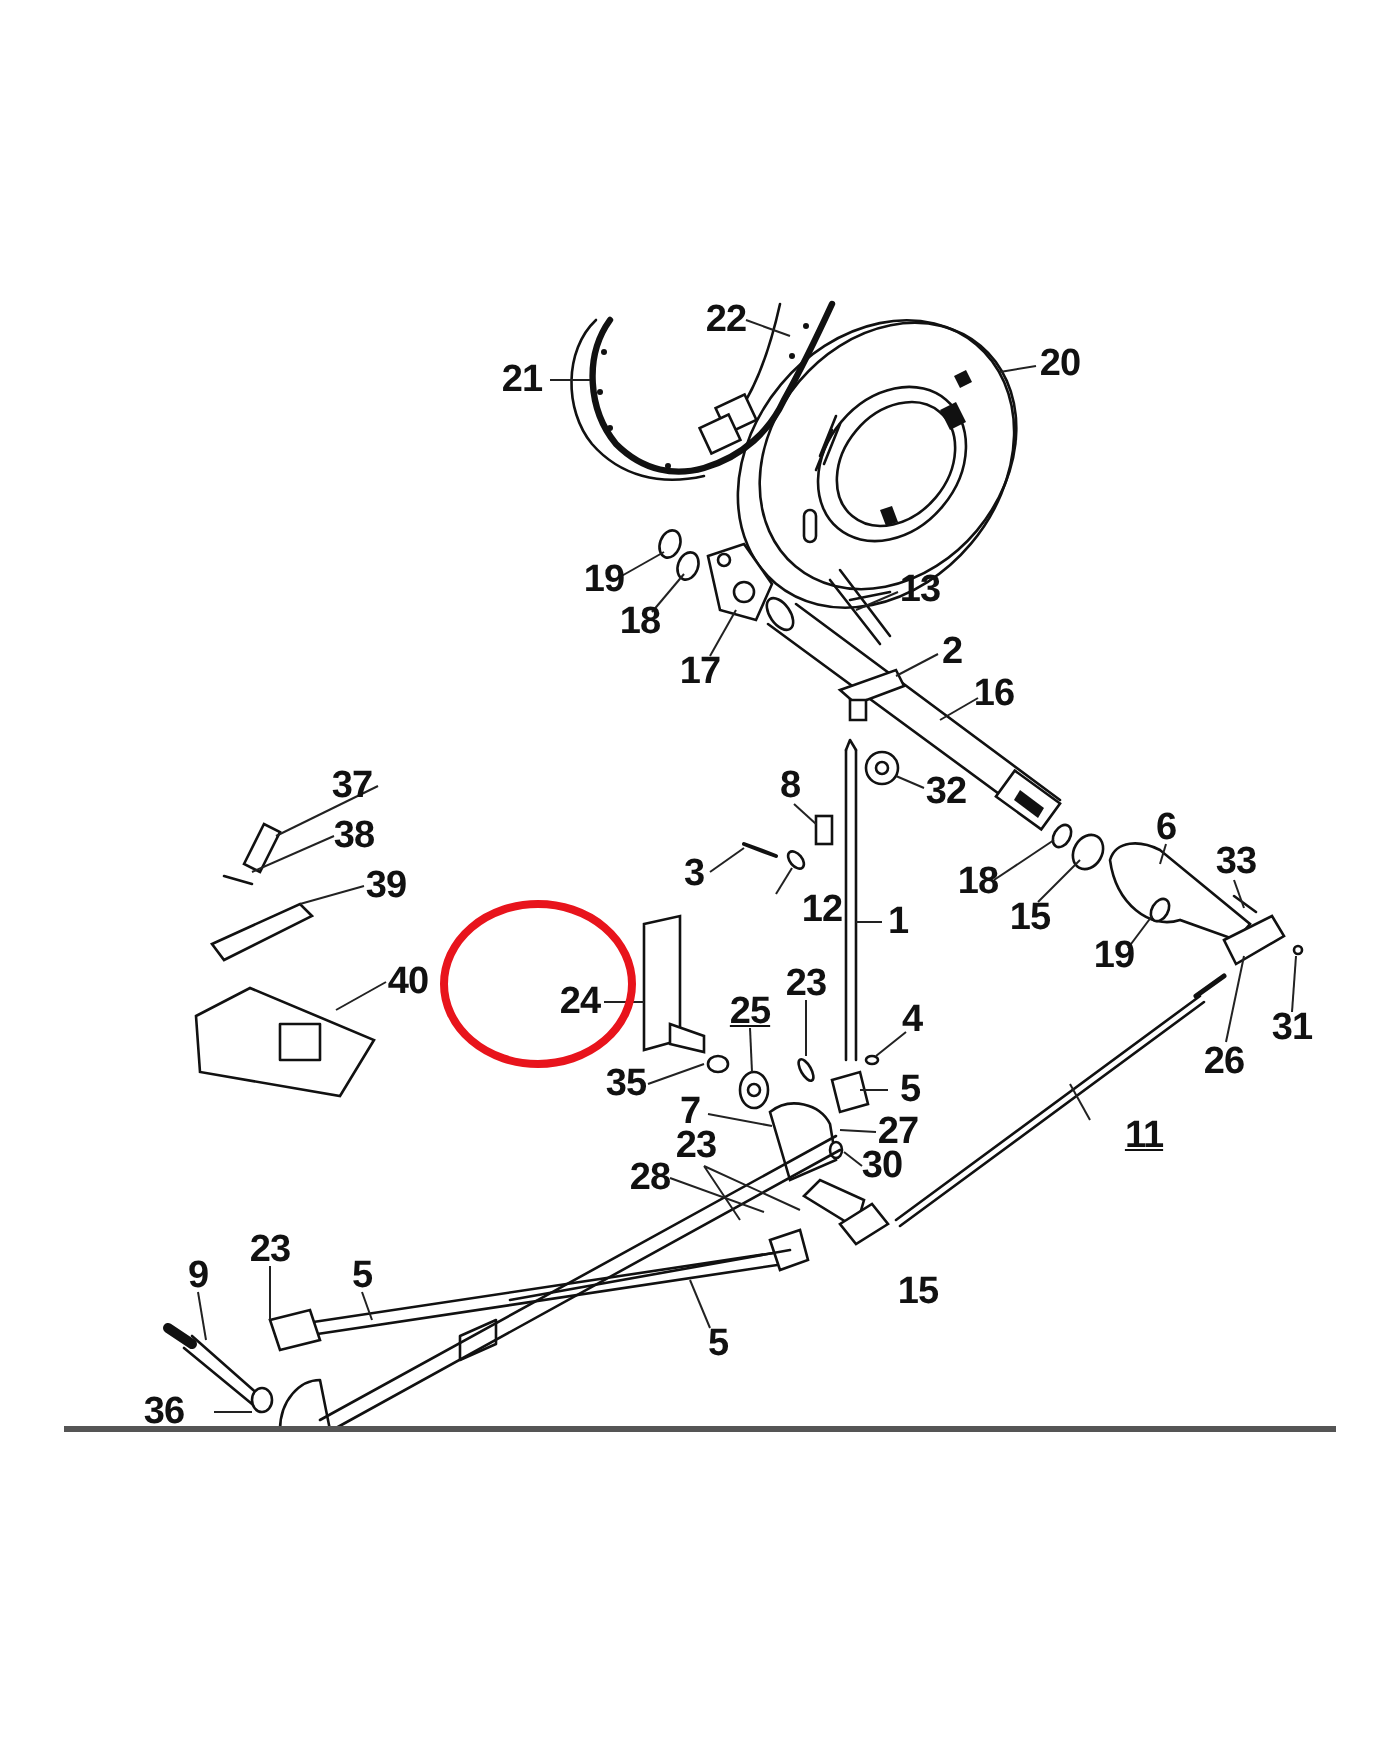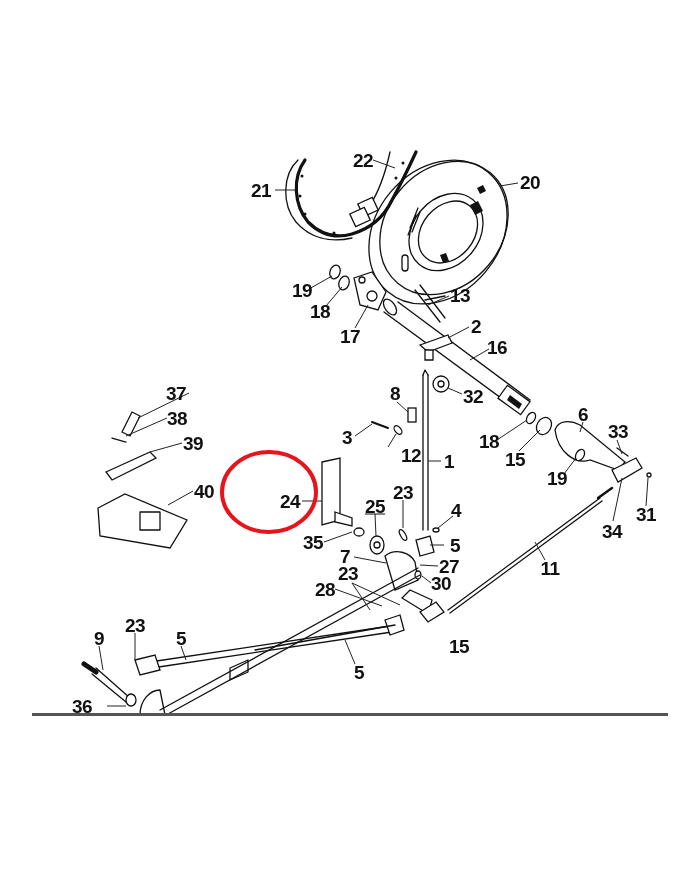--- a/index.html
+++ b/index.html
@@ -188,21 +188,21 @@
     <span class="lbl" style="left: 476px; top: 326px;">2</span>
     <span class="lbl" style="left: 347px; top: 437px;">3</span>
     <span class="lbl" style="left: 456px; top: 510px;">4</span>
     <span class="lbl" style="left: 181px; top: 638px;">5</span>
     <span class="lbl" style="left: 359px; top: 672px;">5</span>
     <span class="lbl" style="left: 583px; top: 414px;">6</span>
     <span class="lbl" style="left: 345px; top: 556px;">7</span>
     <span class="lbl" style="left: 395px; top: 393px;">8</span>
     <span class="lbl" style="left: 99px; top: 638px;">9</span>
     <span class="lbl" style="left: 515px; top: 459px;">15</span>
-    <span class="lbl" style="left: 550px; top: 568px;">11</span>
+    <span class="lbl" style="left: 572px; top: 568px; text-decoration: underline;">11</span>
     <span class="lbl" style="left: 387px; top: 455px; margin-left: 24px;">12</span>
     <span class="lbl" style="left: 460px; top: 295px;">13</span>
     <span class="lbl" style="left: 455px; top: 545px;">5</span>
     <span class="lbl" style="left: 459px; top: 646px;">15</span>
     <span class="lbl" style="left: 497px; top: 347px;">16</span>
     <span class="lbl" style="left: 350px; top: 336px;">17</span>
     <span class="lbl" style="left: 320px; top: 311px;">18</span>
     <span class="lbl" style="left: 489px; top: 441px;">18</span>
     <span class="lbl" style="left: 302px; top: 290px;">19</span>
     <span class="lbl" style="left: 557px; top: 478px;">19</span>
@@ -213,21 +213,21 @@
     <span class="lbl" style="left: 348px; top: 573px;">23</span>
     <span class="lbl" style="left: 135px; top: 625px;">23</span>
     <span class="lbl" style="left: 290px; top: 501px;">24</span>
     <span class="lbl" style="left: 375px; top: 506px; text-decoration: underline;">25</span>
     <span class="lbl" style="left: 449px; top: 566px;">27</span>
     <span class="lbl" style="left: 325px; top: 589px;">28</span>
     <span class="lbl" style="left: 441px; top: 583px;">30</span>
     <span class="lbl" style="left: 646px; top: 514px;">31</span>
     <span class="lbl" style="left: 473px; top: 396px;">32</span>
     <span class="lbl" style="left: 618px; top: 431px;">33</span>
-    <span class="lbl" style="left: 612px; top: 531px;">34</span>
+    <span class="lbl" style="left: 612px; top: 531px;">26</span>
     <span class="lbl" style="left: 313px; top: 542px;">35</span>
     <span class="lbl" style="left: 82px; top: 706px;">36</span>
     <span class="lbl" style="left: 176px; top: 393px; text-align: center;">37</span>
     <span class="lbl" style="left: 177px; top: 418px;">38</span>
     <span class="lbl" style="left: 193px; top: 443px;">39</span>
     <span class="lbl" style="left: 204px; top: 491px;">40</span>
   </div>
 <div class="divider"></div>
 
 </body></html>

